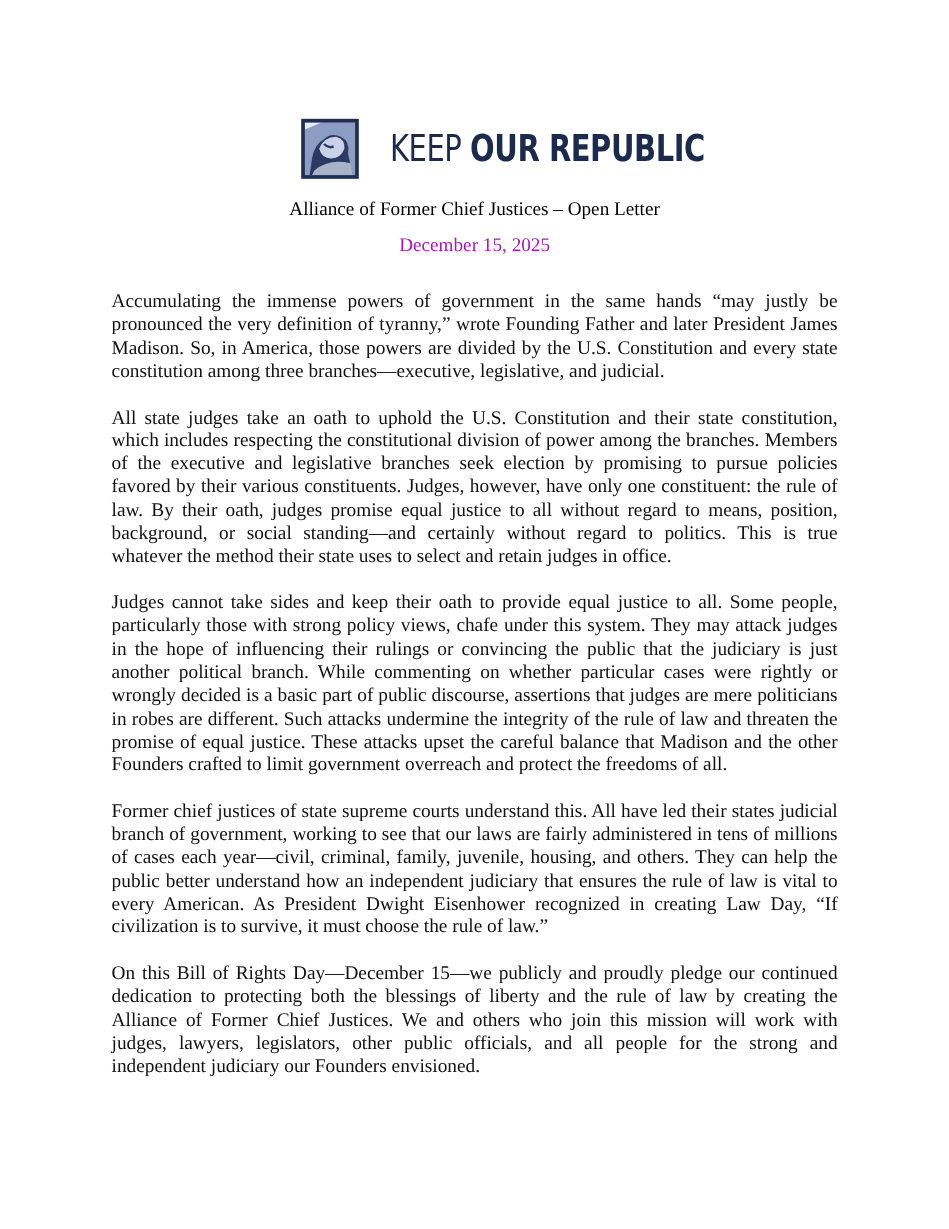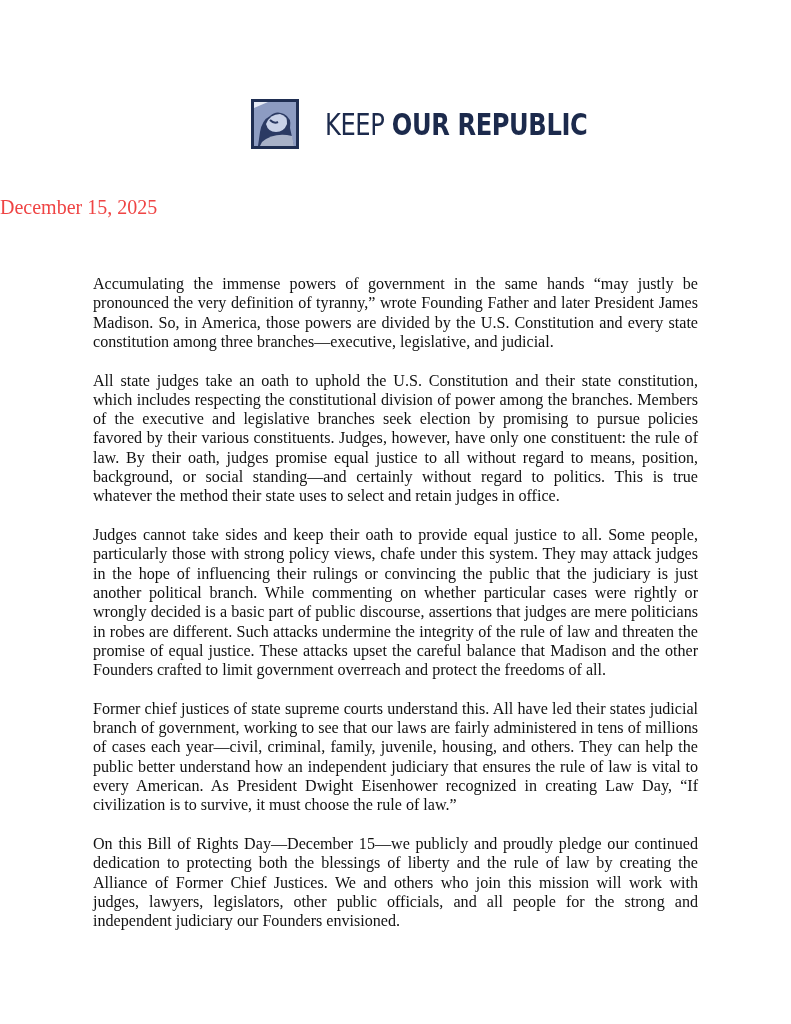--- a/index.html
+++ b/index.html
@@ -6,22 +6,22 @@
   body { width: 791px; height: 1024px; position: relative; overflow: hidden; }
   .page { position: absolute; left: 0; top: 0; width: 791px; height: 1024px; background: #fff; }
   .logo { position: absolute; left: 251px; top: 99px; height: 50px; display: flex; align-items: center; gap: 20px; }
   .logo-mark { width: 48px; height: 50px; background: #1f2e52; position: relative; overflow: hidden; }
   .logo-mark .inner { position: absolute; left: 3px; top: 3px; right: 3px; bottom: 3px; background: #6f7fa8; overflow: hidden; }
   .logo-mark .inner svg { width: 100%; height: 100%; display: block; }
   .logo-text { margin-left: 6px; font-family: "DejaVu Sans", sans-serif; font-size: 31px; color: #1c2a4c; letter-spacing: -0.5px; transform: scaleX(0.78); transform-origin: left center; white-space: nowrap; line-height: 50px; }
   .logo-text .light { font-weight: normal; }
   .logo-text .bold { font-weight: bold; }
   .title { position: absolute; left: 0; width: 791px; top: 166px; text-align: center; font-family: "Liberation Serif", serif; font-size: 16px; color: #000; }
-  .date { position: absolute; left: 0; width: 791px; top: 196px; font-family: "Liberation Serif", serif; font-size: 20px; color: #ef4444; }
-  .body { position: absolute; left: 93px; width: 605px; top: 242px; font-family: "Liberation Serif", serif; font-size: 16.1px; line-height: 19.3px; color: #111; text-align: justify; margin-top: 32px; }
+  .date { position: absolute; left: 0; width: 791px; top: 196px; text-align: center; font-family: "Liberation Serif", serif; font-size: 16px; color: #a21caf; }
+  .body { position: absolute; left: 93px; width: 605px; top: 242px; font-family: "Liberation Serif", serif; font-size: 16.1px; line-height: 19.3px; color: #111; text-align: justify; }
   .body p { margin: 0 0 19.4px 0; }
 </style>
 </head>
 <body>
 
 <div class="page">
 
   <div class="logo">
     <div class="logo-mark">
       <div class="inner">
@@ -33,20 +33,21 @@
           <path d="M16 18 Q20 22 24 20" stroke="#2b3a63" stroke-width="2" fill="none"></path>
           <path d="M0 6 L14 0 L0 0 Z" fill="#e6ebf6"></path>
         </svg>
       </div>
     </div>
     <div class="logo-text">
       <span class="light">KEEP </span><span class="bold">OUR REPUBLIC</span>
     </div>
   </div>
 
+  <div class="title">Alliance of Former Chief Justices – Open Letter</div>
   <div class="date">December 15, 2025</div>
 
   <div class="body">
     <p>Accumulating the immense powers of government in the same hands “may justly be pronounced the very definition of tyranny,” wrote Founding Father and later President James Madison. So, in America, those powers are divided by the U.S. Constitution and every state constitution among three branches—executive, legislative, and judicial.</p>
     <p>All state judges take an oath to uphold the U.S. Constitution and their state constitution, which includes respecting the constitutional division of power among the branches. Members of the executive and legislative branches seek election by promising to pursue policies favored by their various constituents. Judges, however, have only one constituent: the rule of law. By their oath, judges promise equal justice to all without regard to means, position, background, or social standing—and certainly without regard to politics. This is true whatever the method their state uses to select and retain judges in office.</p>
     <p>Judges cannot take sides and keep their oath to provide equal justice to all. Some people, particularly those with strong policy views, chafe under this system. They may attack judges in the hope of influencing their rulings or convincing the public that the judiciary is just another political branch. While commenting on whether particular cases were rightly or wrongly decided is a basic part of public discourse, assertions that judges are mere politicians in robes are different. Such attacks undermine the integrity of the rule of law and threaten the promise of equal justice. These attacks upset the careful balance that Madison and the other Founders crafted to limit government overreach and protect the freedoms of all.</p>
     <p>Former chief justices of state supreme courts understand this. All have led their states judicial branch of government, working to see that our laws are fairly administered in tens of millions of cases each year—civil, criminal, family, juvenile, housing, and others. They can help the public better understand how an independent judiciary that ensures the rule of law is vital to every American. As President Dwight Eisenhower recognized in creating Law Day, “If civilization is to survive, it must choose the rule of law.”</p>
     <p>On this Bill of Rights Day—December 15—we publicly and proudly pledge our continued dedication to protecting both the blessings of liberty and the rule of law by creating the Alliance of Former Chief Justices. We and others who join this mission will work with judges, lawyers, legislators, other public officials, and all people for the strong and independent judiciary our Founders envisioned.</p>
   </div>
 

